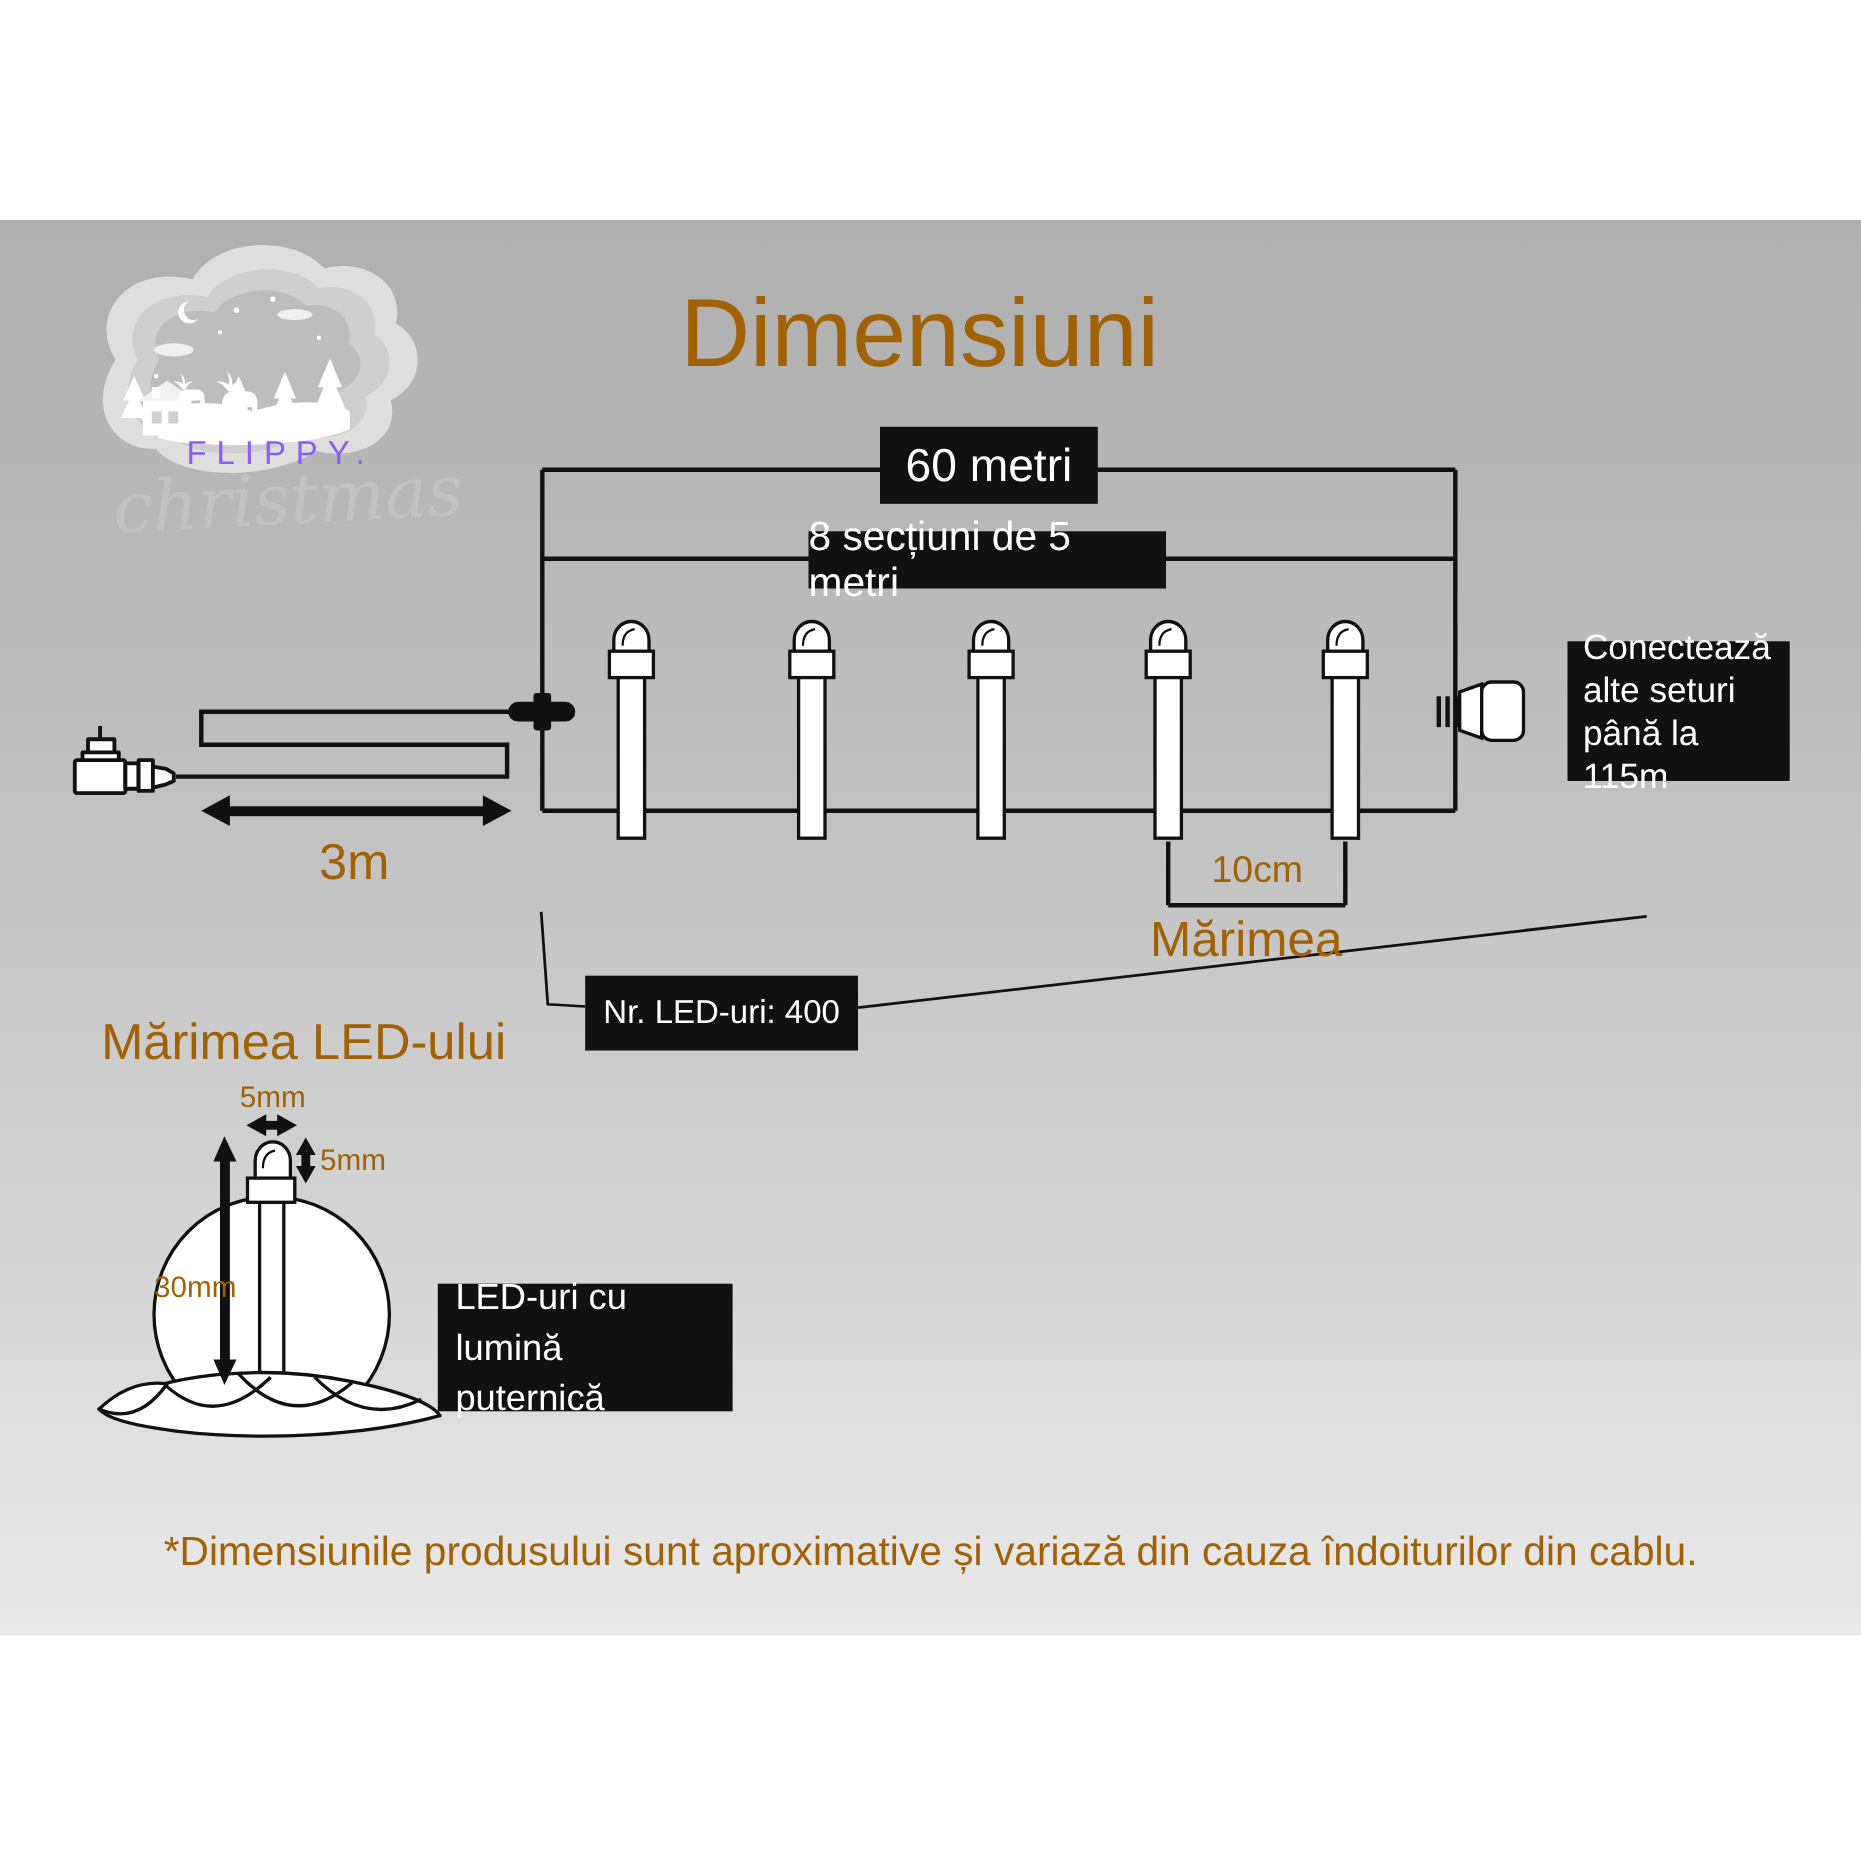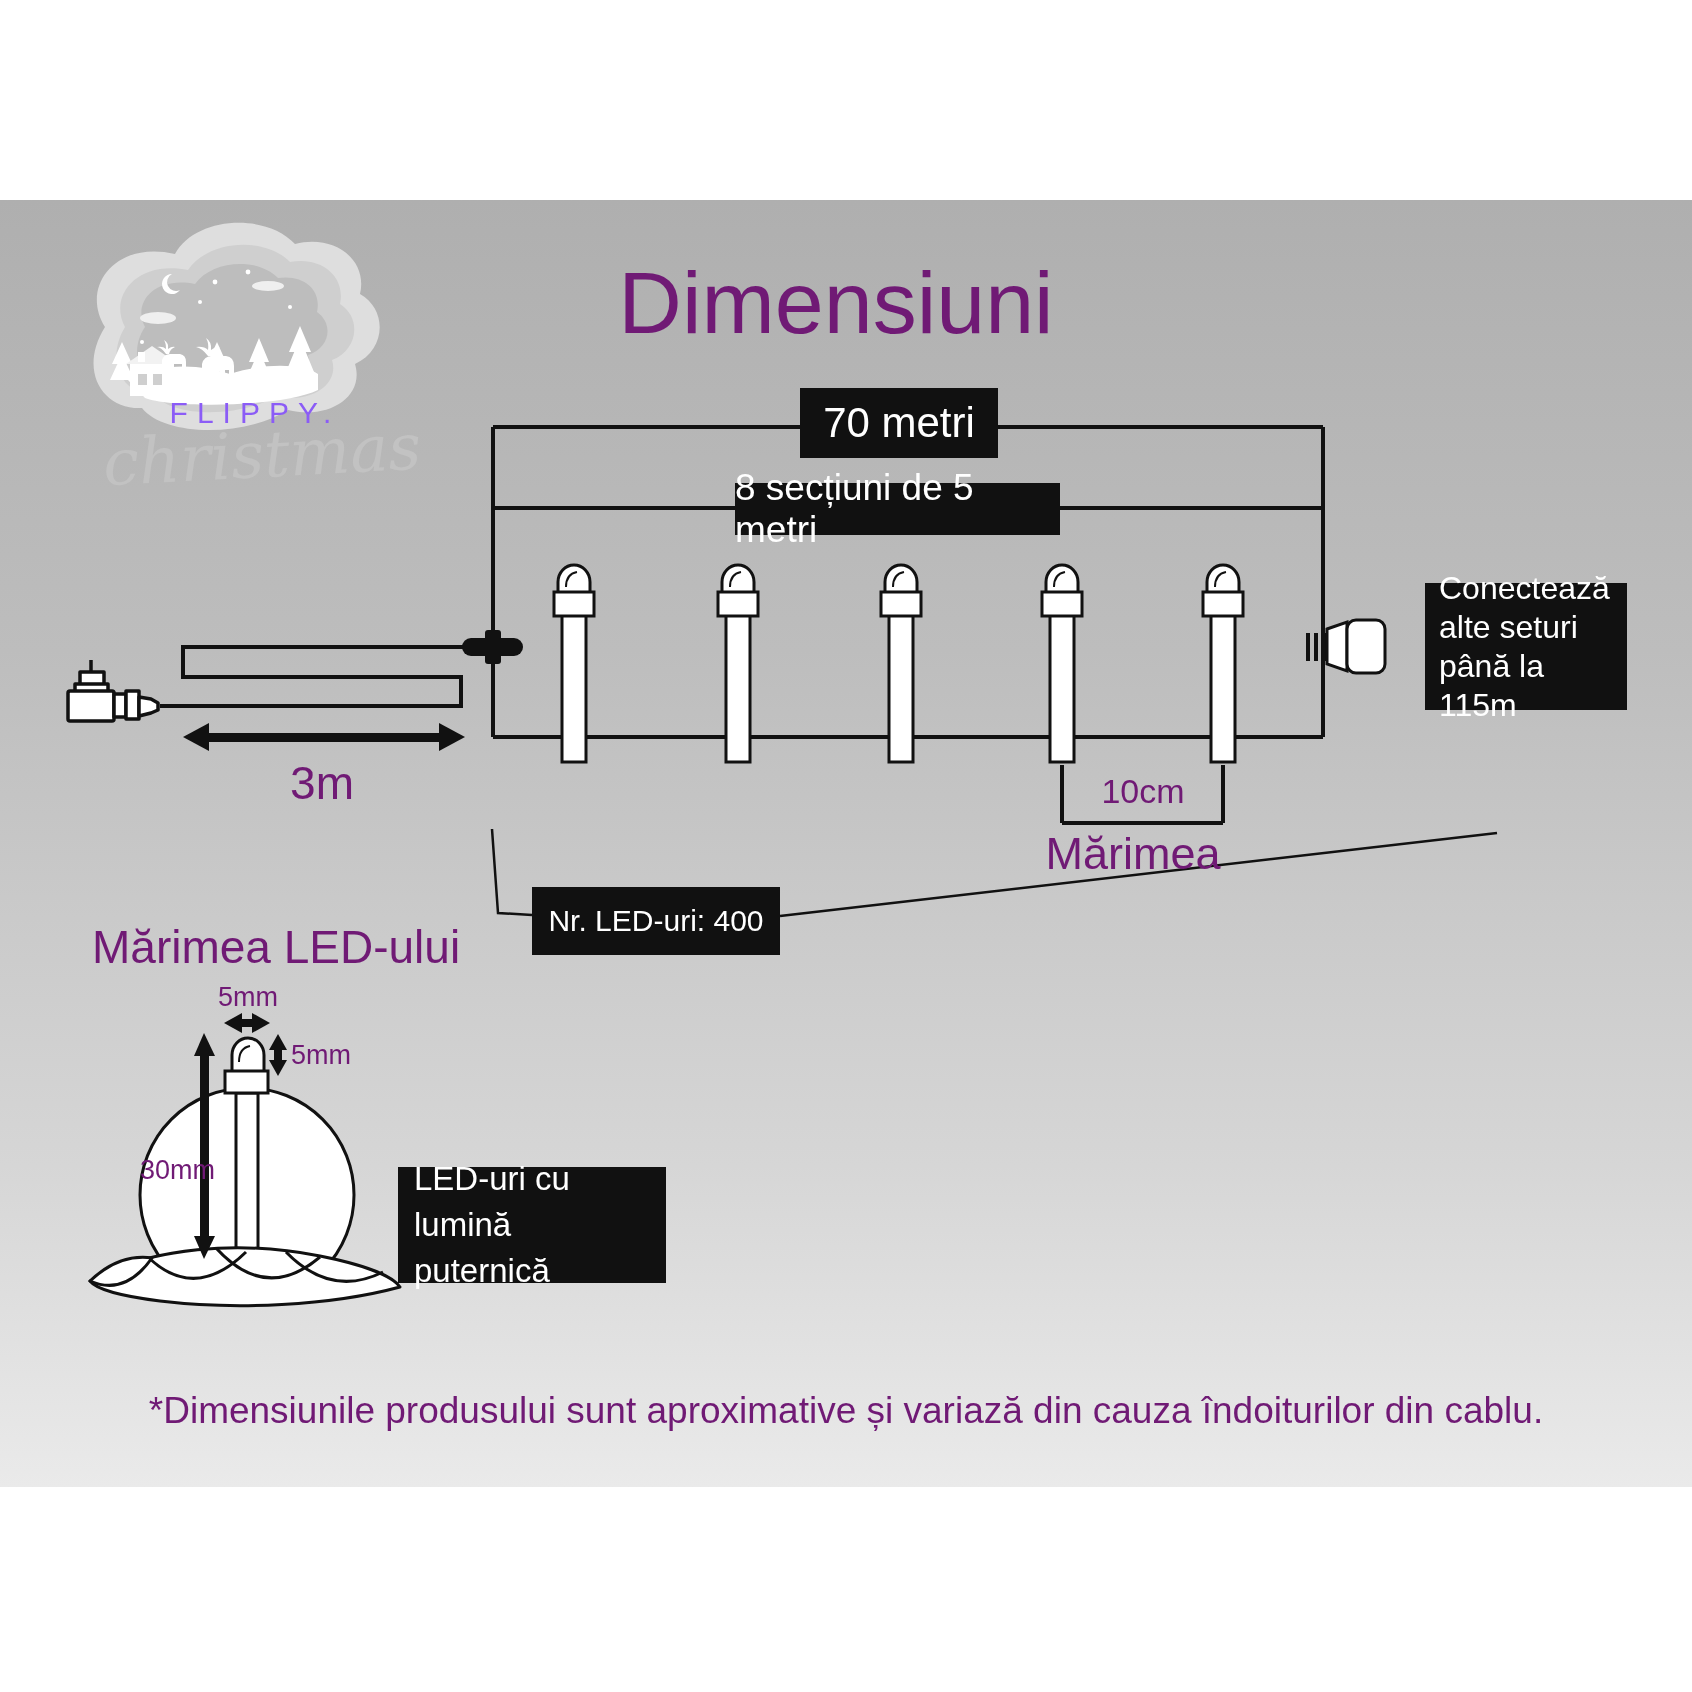--- a/index.html
+++ b/index.html
@@ -12,21 +12,21 @@
     position:absolute;left:0;top:200px;width:1692px;height:1287px;
     background:linear-gradient(180deg,#afafaf 0%,#bdbdbd 35%,#d6d6d6 75%,#eaeaea 100%);
   }
   #diagram-svg{position:absolute;left:0;top:0;}
   .lbl{
     position:absolute;background:#111111;color:#ffffff;
     display:flex;align-items:center;justify-content:center;
     box-sizing:border-box;
   }
   .lbl.left{justify-content:flex-start;text-align:left;white-space:pre-line;}
-  .txt{position:absolute;color:#701a75;}
+  .txt{position:absolute;color:#a16207;}
   .ctr{transform:translateX(-50%);}
   #page-title{font-size:88px;letter-spacing:0px;}
   #footnote{left:0;width:1692px;text-align:center;font-size:37px;}
   #logo-flippy{letter-spacing:9px;color:#8b5cf6;font-size:30px;}
   #logo-christmas{
     color:#c2c2c2;font-size:64px;font-family:"DejaVu Serif",serif;
     font-style:italic;transform:translateX(-50%) rotate(-3deg);
   }
 </style>
 </head>
@@ -201,21 +201,21 @@
         <path d="M204,1259 L194,1236 L215,1236 Z"></path>
       </g>
     </g>
   </svg>
 
   <div class="txt ctr" id="logo-flippy" style="left:255px;top:396px;">FLIPPY.</div>
   <div class="txt" id="logo-christmas" style="left:262px;top:418px;">christmas</div>
 
   <div class="txt ctr" id="page-title" style="left:836px;top:252px;">Dimensiuni</div>
 
-  <div class="lbl" style="left:800px;top:388px;width:198px;height:70px;font-size:42px;">70 metri</div>
+  <div class="lbl" style="left:800px;top:388px;width:198px;height:70px;font-size:42px;">60 metri</div>
 
   <div class="lbl" style="left:735px;top:483px;width:325px;height:52px;font-size:37px;">8 secțiuni de 5 metri</div>
 
   <div class="lbl left" style="left:1425px;top:583px;width:202px;height:127px;font-size:32px;line-height:39px;padding:10px 14px;">Conectează
 alte seturi
 până la 115m</div>
 
   <div class="txt ctr" style="left:322px;top:756px;font-size:46px;">3m</div>
 
   <div class="txt ctr" style="left:1143px;top:772px;font-size:34px;">10cm</div>

